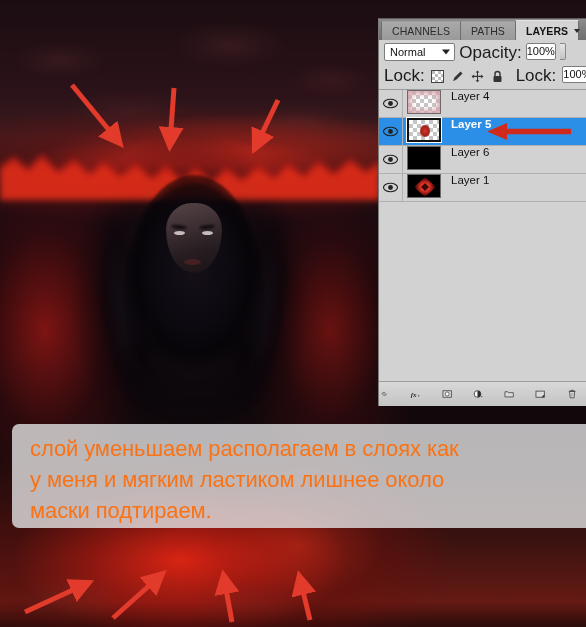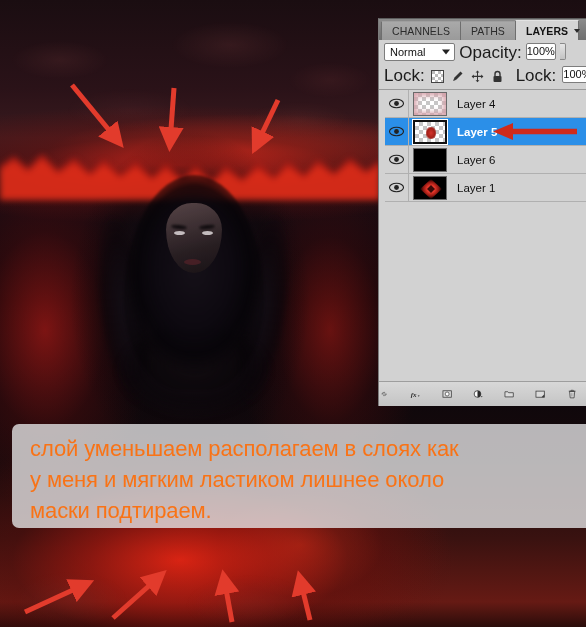--- a/index.html
+++ b/index.html
@@ -287,26 +287,25 @@
 
   
   .layers-list {
     background: #d2d2d2;
     border-top: 1px solid #9a9a9a;
     height: 218px;
     overflow: hidden;
   }
   .layer-row {
     display: flex;
-    align-items: center;
+    align-items: flex-start;
     height: 28px;
     border-bottom: 1px solid #b0b0b0;
     background: #d2d2d2;
     padding-right: 4px;
-    margin-left: 6px;
   }
   .layer-row.selected { background: #2b8fe8; }
   .eye-cell {
     width: 24px;
     height: 100%;
     display: flex;
     align-items: center;
     justify-content: center;
     border-right: 1px solid #b0b0b0;
   }

